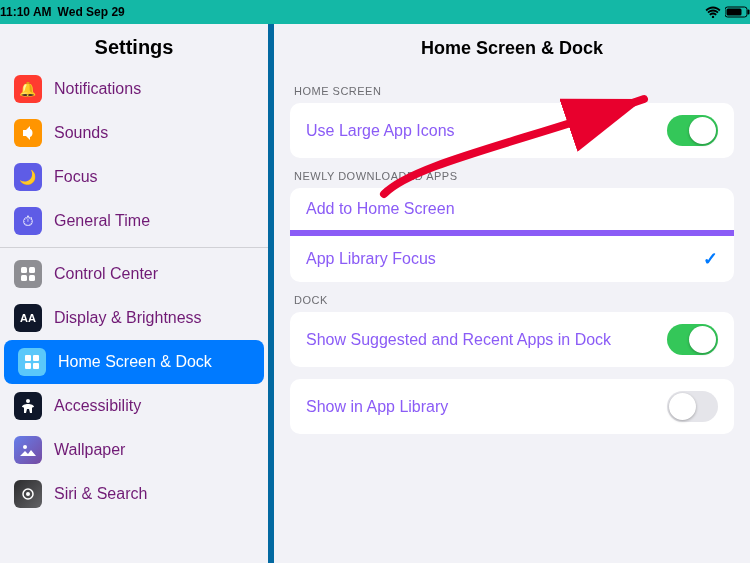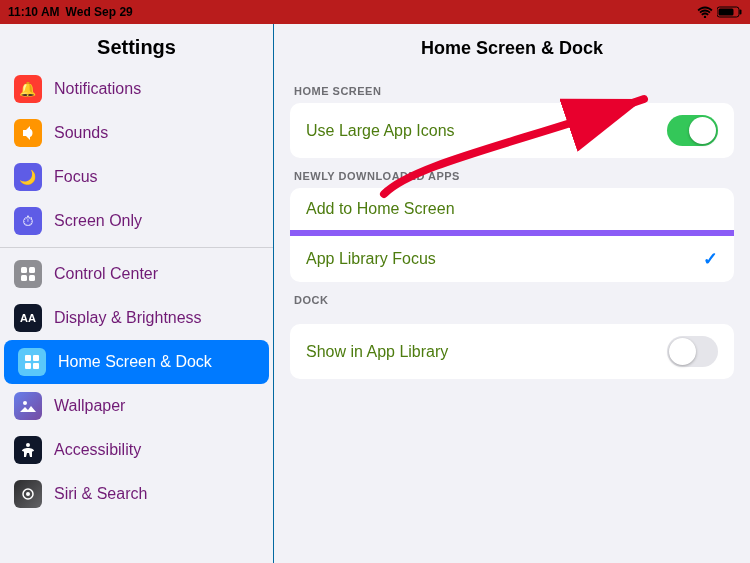--- a/index.html
+++ b/index.html
@@ -8,44 +8,44 @@
       background: #f2f2f7;
       width: 750px;
       height: 563px;
       overflow: hidden;
       display: flex;
       flex-direction: column;
     }
 
     
     .status-bar {
-      background: #b91c1c;
+      background: #14b8a6;
       display: flex;
       justify-content: space-between;
       align-items: center;
-      padding: 4px 8px;
+      padding: 4px 0;
       height: 24px;
       font-size: 12px;
       font-weight: 600;
     }
     .status-left { display: flex; gap: 6px; align-items: center; }
     .status-right { display: flex; gap: 4px; align-items: center; }
 
     
     .main-layout {
       display: flex;
       flex: 1;
       overflow: hidden;
     }
 
     
     .sidebar {
       width: 274px;
       background: #f2f2f7;
-      border-right: 1px solid #0369a1;
+      border-right: 6px solid #0369a1;
       display: flex;
       flex-direction: column;
       overflow-y: auto;
     }
     .sidebar-header {
       padding: 12px 16px 8px;
       font-size: 20px;
       font-weight: 700;
       text-align: center;
       color: #000;
@@ -117,38 +117,37 @@
     .section {
       margin: 12px 16px;
     }
     .section-label {
       font-size: 11px;
       color: #6d6d72;
       text-transform: uppercase;
       letter-spacing: 0.5px;
       margin-bottom: 6px;
       padding-left: 4px;
-      font-weight: bold;
     }
     .section-card {
       background: #fff;
       border-radius: 10px;
       overflow: hidden;
     }
     .section-row {
       display: flex;
       align-items: center;
       padding: 12px 16px;
       min-height: 44px;
       border-bottom: 6px solid #8b5cf6;
     }
     .section-row:last-child { border-bottom: none; }
     .row-label {
       font-size: 16px;
-      color: #4d7c0f;
+      color: #8b5cf6;
       flex: 1;
     }
 
     
     .toggle {
       width: 51px;
       height: 31px;
       border-radius: 16px;
       position: relative;
       cursor: pointer;
@@ -222,21 +221,21 @@
       <span class="item-label">Sounds</span>
     </div>
 
     <div class="sidebar-item">
       <div class="item-icon icon-indigo" style="color:#fff;font-size:14px;display:flex;align-items:center;justify-content:center;">🌙</div>
       <span class="item-label">Focus</span>
     </div>
 
     <div class="sidebar-item">
       <div class="item-icon icon-indigo" style="color:#fff;font-size:14px;display:flex;align-items:center;justify-content:center;">⏱</div>
-      <span class="item-label">Screen Only</span>
+      <span class="item-label">General Time</span>
     </div>
 
     <div class="sidebar-divider"></div>
 
 
     <div class="sidebar-item">
       <div class="item-icon icon-gray" style="color:#fff;font-size:13px;display:flex;align-items:center;justify-content:center;">
         <svg width="16" height="16" viewBox="0 0 16 16" fill="white">
             <rect x="1" y="1" width="6" height="6" rx="1.5"></rect>
             <rect x="9" y="1" width="6" height="6" rx="1.5"></rect>
@@ -258,37 +257,37 @@
             <rect x="1" y="1" width="6" height="6" rx="1"></rect>
             <rect x="9" y="1" width="6" height="6" rx="1"></rect>
             <rect x="1" y="9" width="6" height="6" rx="1"></rect>
             <rect x="9" y="9" width="6" height="6" rx="1"></rect>
           </svg>
       </div>
       <span class="item-label">Home Screen &amp; Dock</span>
     </div>
 
     <div class="sidebar-item">
+      <div class="item-icon icon-blue" style="color:#fff;font-size:14px;display:flex;align-items:center;justify-content:center;">
+        <svg width="16" height="16" viewBox="0 0 16 16" fill="white">
+            <circle cx="8" cy="3" r="2"></circle>
+            <path d="M8 6C5 6 2 7 2 9C2 9 4 9 4 10L4 15H6L7 11H9L10 15H12L12 10C12 9 14 9 14 9C14 7 11 6 8 6Z"></path>
+          </svg>
+      </div>
+      <span class="item-label">Accessibility</span>
+    </div>
+
+    <div class="sidebar-item">
       <div class="item-icon" style="background: linear-gradient(135deg, #667eea 0%, #764ba2 100%);display:flex;align-items:center;justify-content:center;">
         <svg width="16" height="16" viewBox="0 0 16 16" fill="white">
             <circle cx="5" cy="5" r="2"></circle>
             <path d="M0 14L5 9L8 12L11 8L16 14Z"></path>
           </svg>
       </div>
       <span class="item-label">Wallpaper</span>
-    </div>
-
-    <div class="sidebar-item">
-      <div class="item-icon icon-blue" style="color:#fff;font-size:14px;display:flex;align-items:center;justify-content:center;">
-        <svg width="16" height="16" viewBox="0 0 16 16" fill="white">
-            <circle cx="8" cy="3" r="2"></circle>
-            <path d="M8 6C5 6 2 7 2 9C2 9 4 9 4 10L4 15H6L7 11H9L10 15H12L12 10C12 9 14 9 14 9C14 7 11 6 8 6Z"></path>
-          </svg>
-      </div>
-      <span class="item-label">Accessibility</span>
     </div>
 
     <div class="sidebar-item">
       <div class="item-icon icon-dark-gray" style="color:#fff;font-size:14px;display:flex;align-items:center;justify-content:center;background: linear-gradient(135deg, #2c2c2e, #636366);">
         <svg width="14" height="14" viewBox="0 0 14 14" fill="white">
             <ellipse cx="7" cy="7" rx="5" ry="5" fill="none" stroke="white" stroke-width="1.5"></ellipse>
             <circle cx="7" cy="7" r="2" fill="white"></circle>
           </svg>
       </div>
       <span class="item-label">Siri &amp; Search</span>
@@ -326,20 +325,26 @@
           <div class="section-row">
             <span class="row-label">App Library Focus</span>
             <span class="checkmark">✓</span>
           </div>
         </div>
       </div>
 
       <div class="section">
         <div class="section-label">DOCK</div>
         <div class="section-card">
+          <div class="section-row">
+            <span class="row-label">Show Suggested and Recent Apps in Dock</span>
+            <div class="toggle on">
+              <div class="toggle-knob"></div>
+            </div>
+          </div>
         </div>
       </div>
 
       <div class="section">
         <div class="section-card">
           <div class="section-row">
             <span class="row-label">Show in App Library</span>
             <div class="toggle off">
               <div class="toggle-knob"></div>
             </div>

